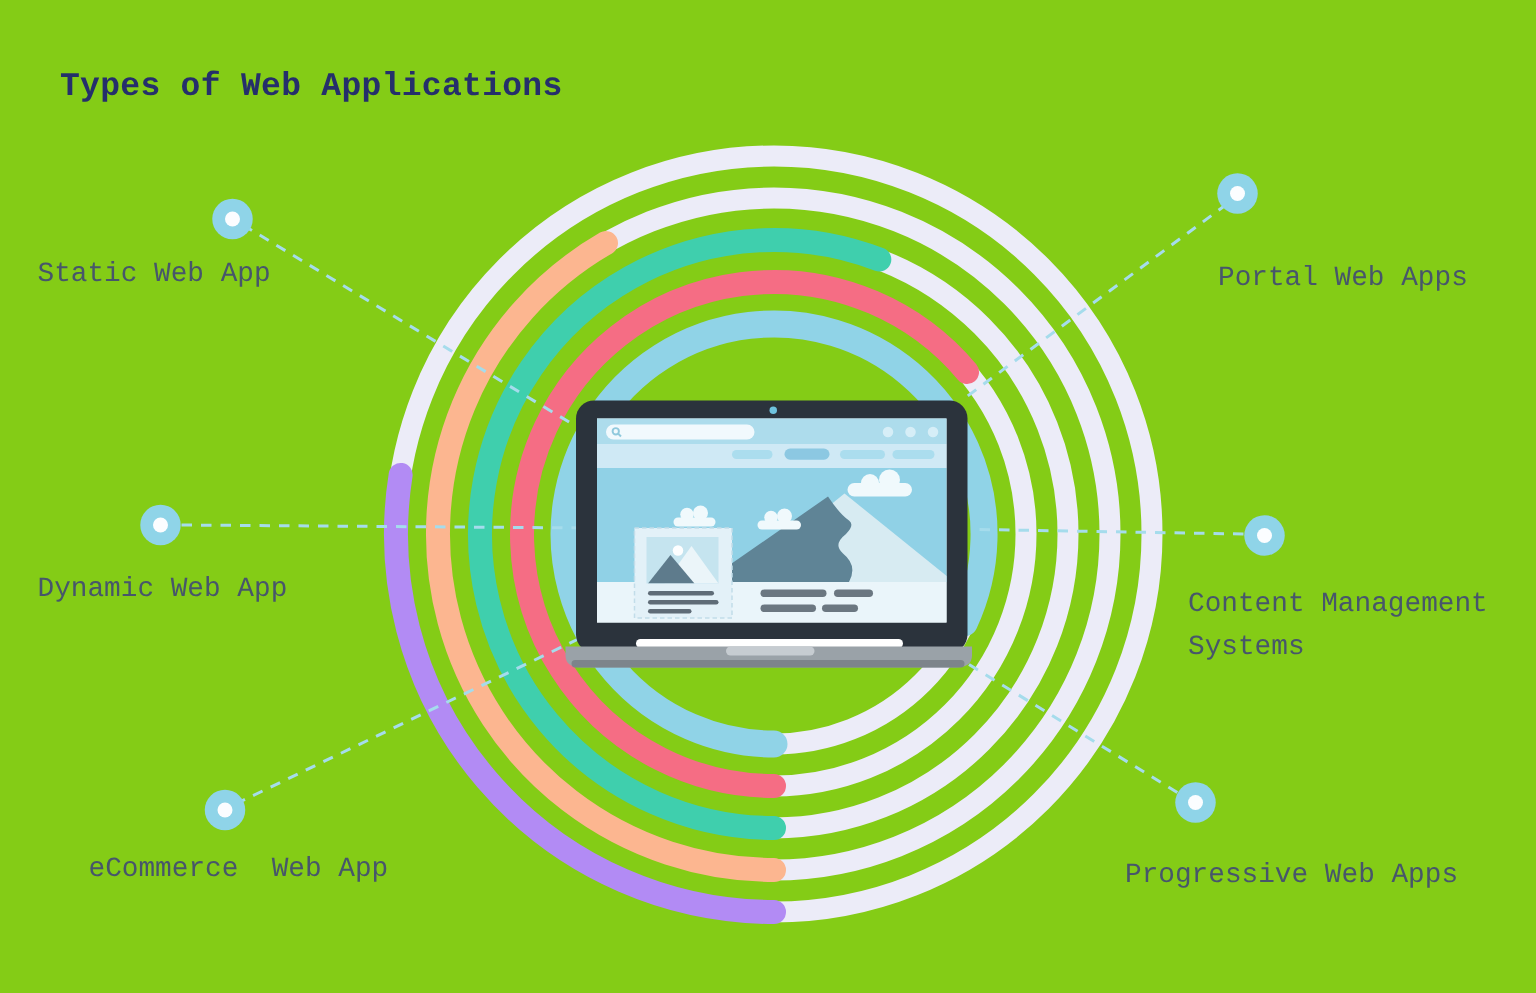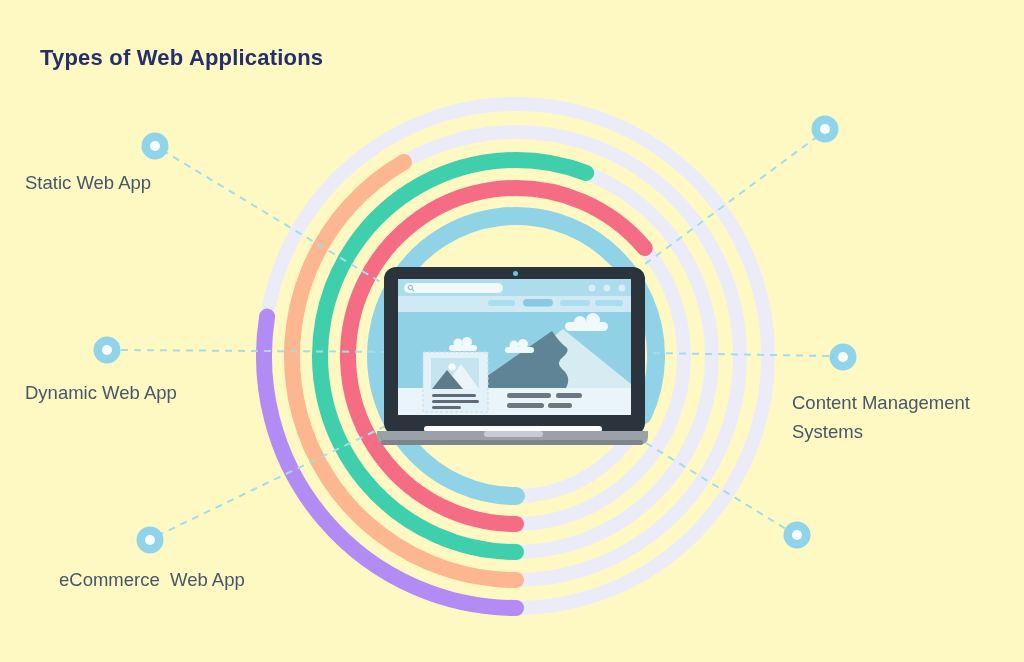--- a/index.html
+++ b/index.html
@@ -1,21 +1,21 @@
 <!DOCTYPE html>
 <html><head>
 <meta charset="utf-8">
 <style>
   html,body{margin:0;padding:0;background:#ffffff;}
   .stage{
     position:relative;
     width:1024px;height:662px;
     overflow:hidden;
-    background:#fef9c3;
-    font-family:Liberation Sans, sans-serif;
+    background:#84cc16;
+    font-family:Liberation Mono, monospace;
   }
   .stage svg{position:absolute;left:0;top:0;}
   .page-title{
     position:absolute;left:40px;top:45px;
     font-size:22px;font-weight:700;color:#252f6b;
     letter-spacing:.2px;white-space:pre-wrap;
   }
   .node-label{
     position:absolute;
     font-size:18.5px;color:#47566b;
@@ -171,15 +171,17 @@
       <g>
         <circle cx="797" cy="535" r="13.5" fill="#8fd4e8"></circle>
         <circle cx="797" cy="535" r="5" fill="#fbfdff"></circle>
       </g>
     </g>
   </svg>
 
   <div class="node-label lbl-static">Static Web App</div>
   <div class="node-label lbl-dynamic">Dynamic Web App</div>
   <div class="node-label lbl-ecommerce">eCommerce  Web App</div>
+  <div class="node-label lbl-portal">Portal Web Apps</div>
   <div class="node-label lbl-cms">Content Management Systems</div>
+  <div class="node-label lbl-progressive">Progressive Web Apps</div>
 
 </div>
 
 </body></html>

